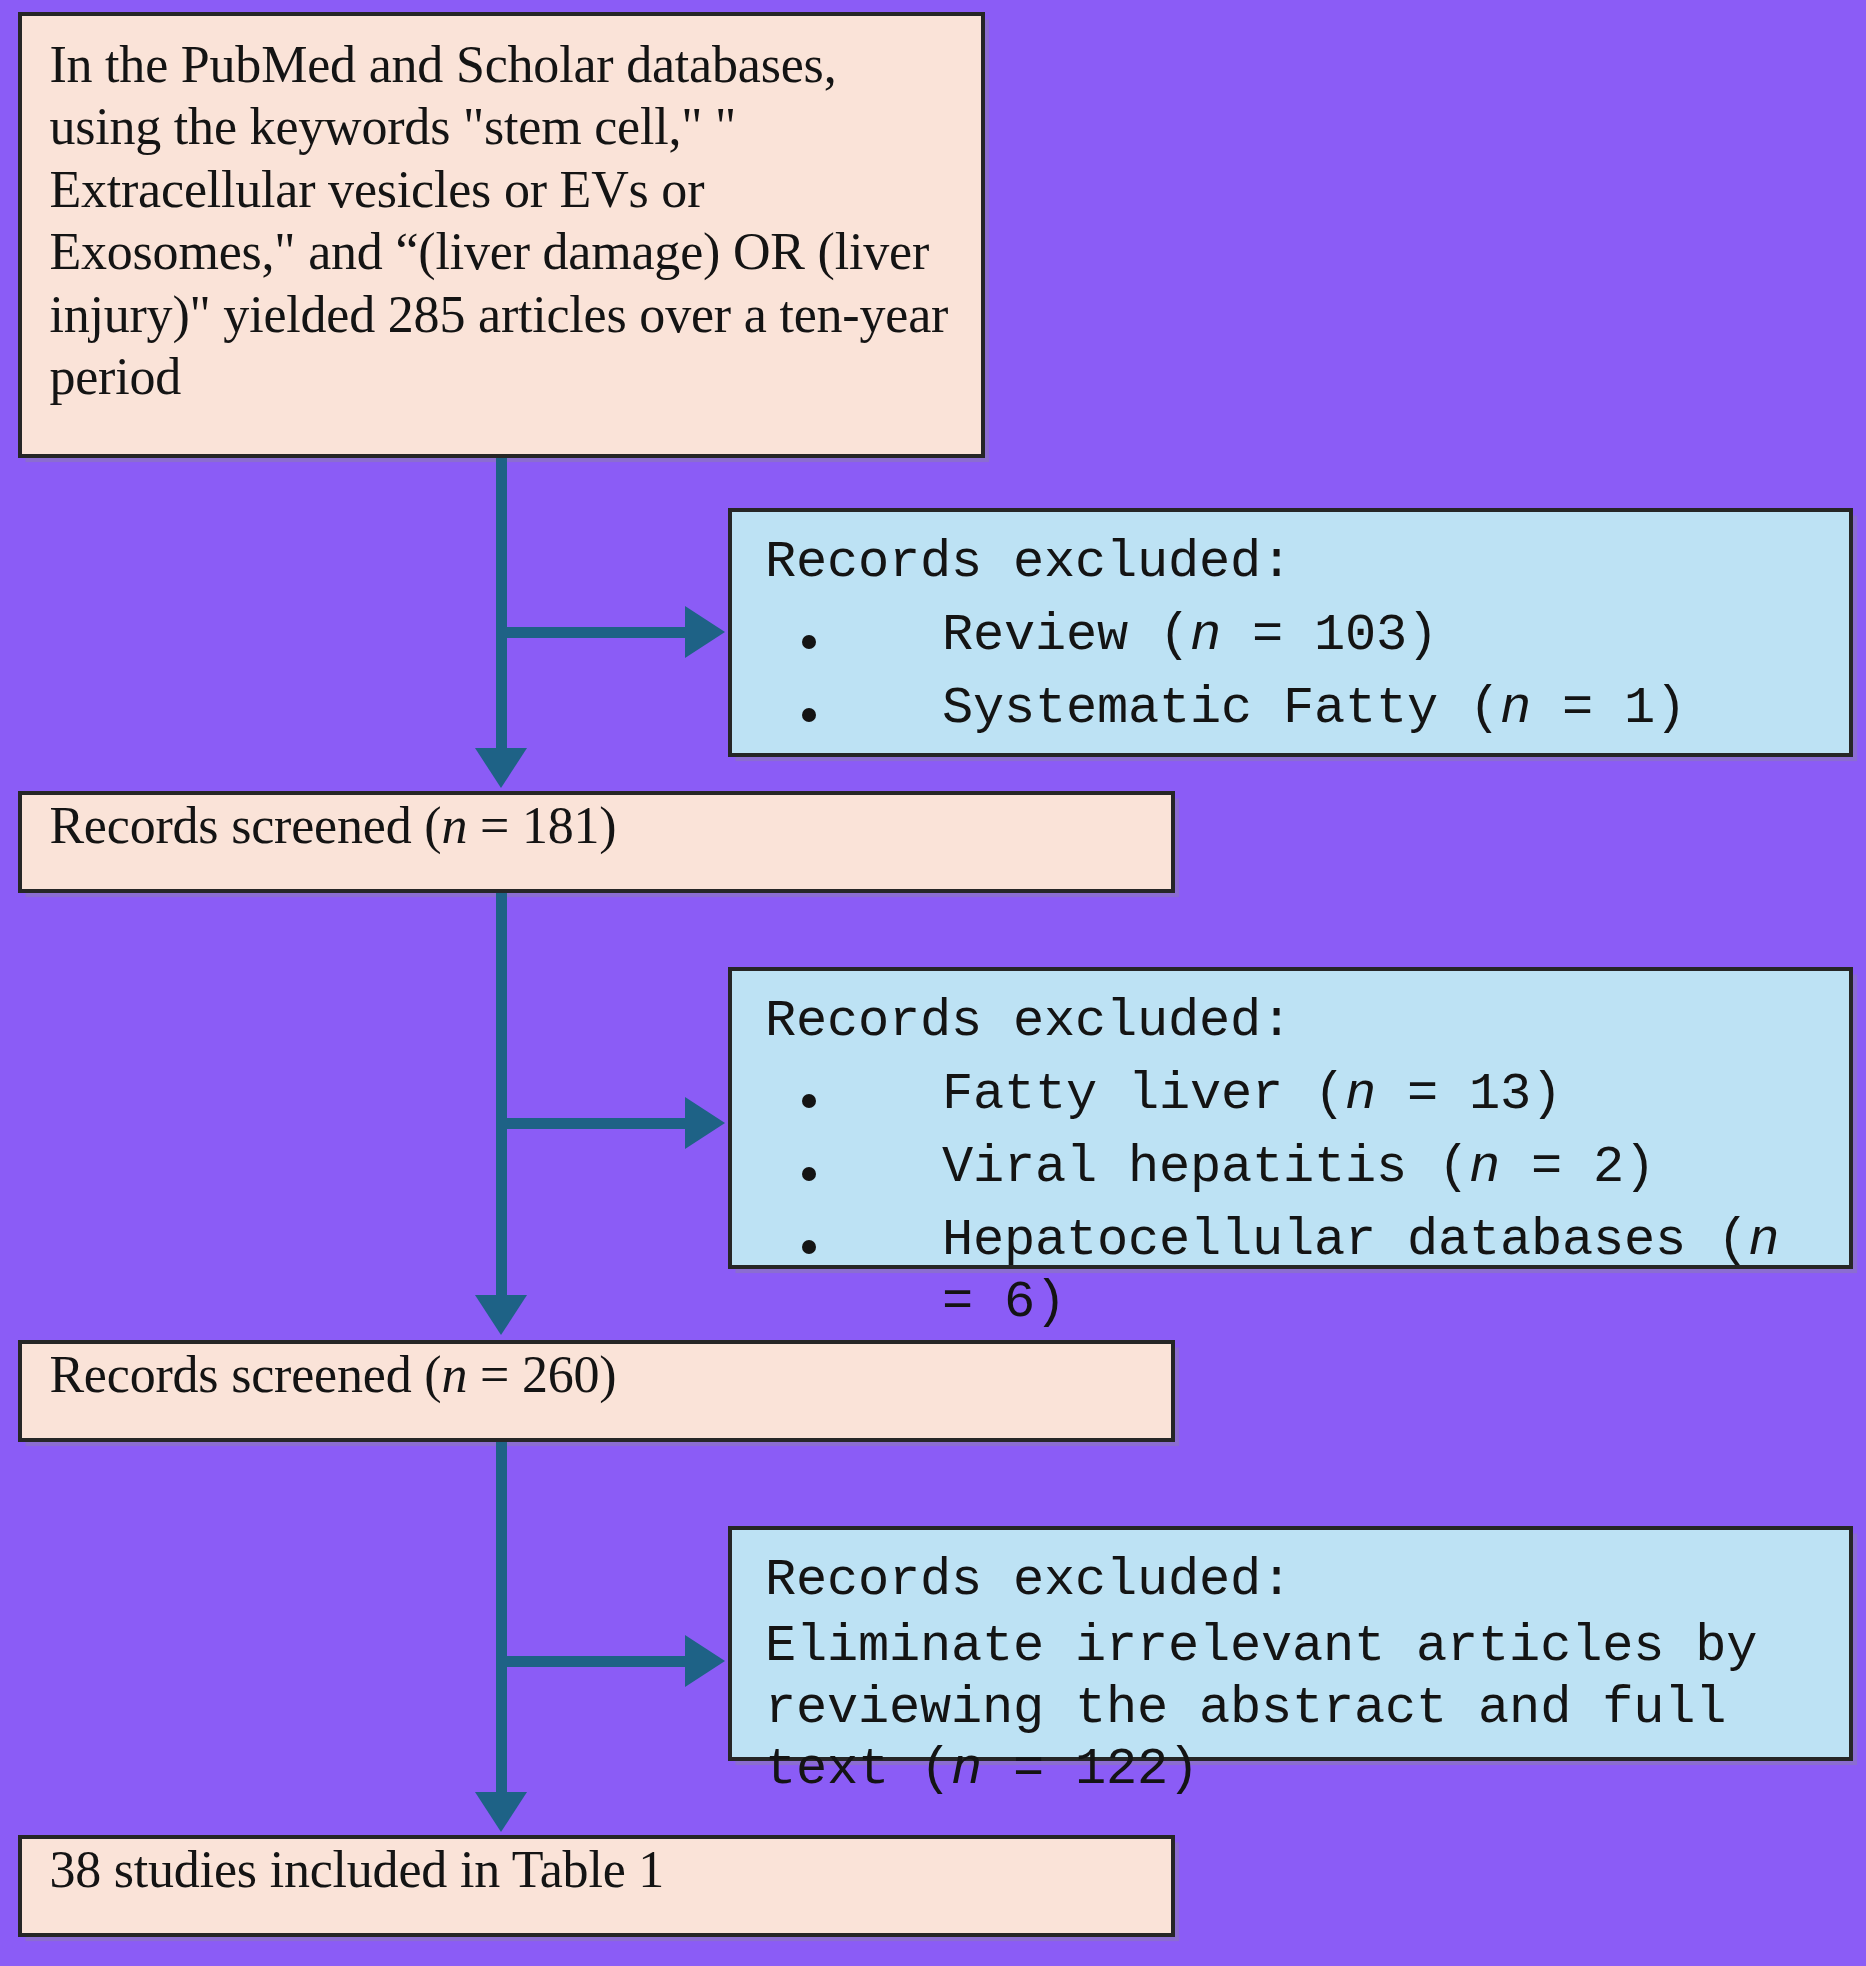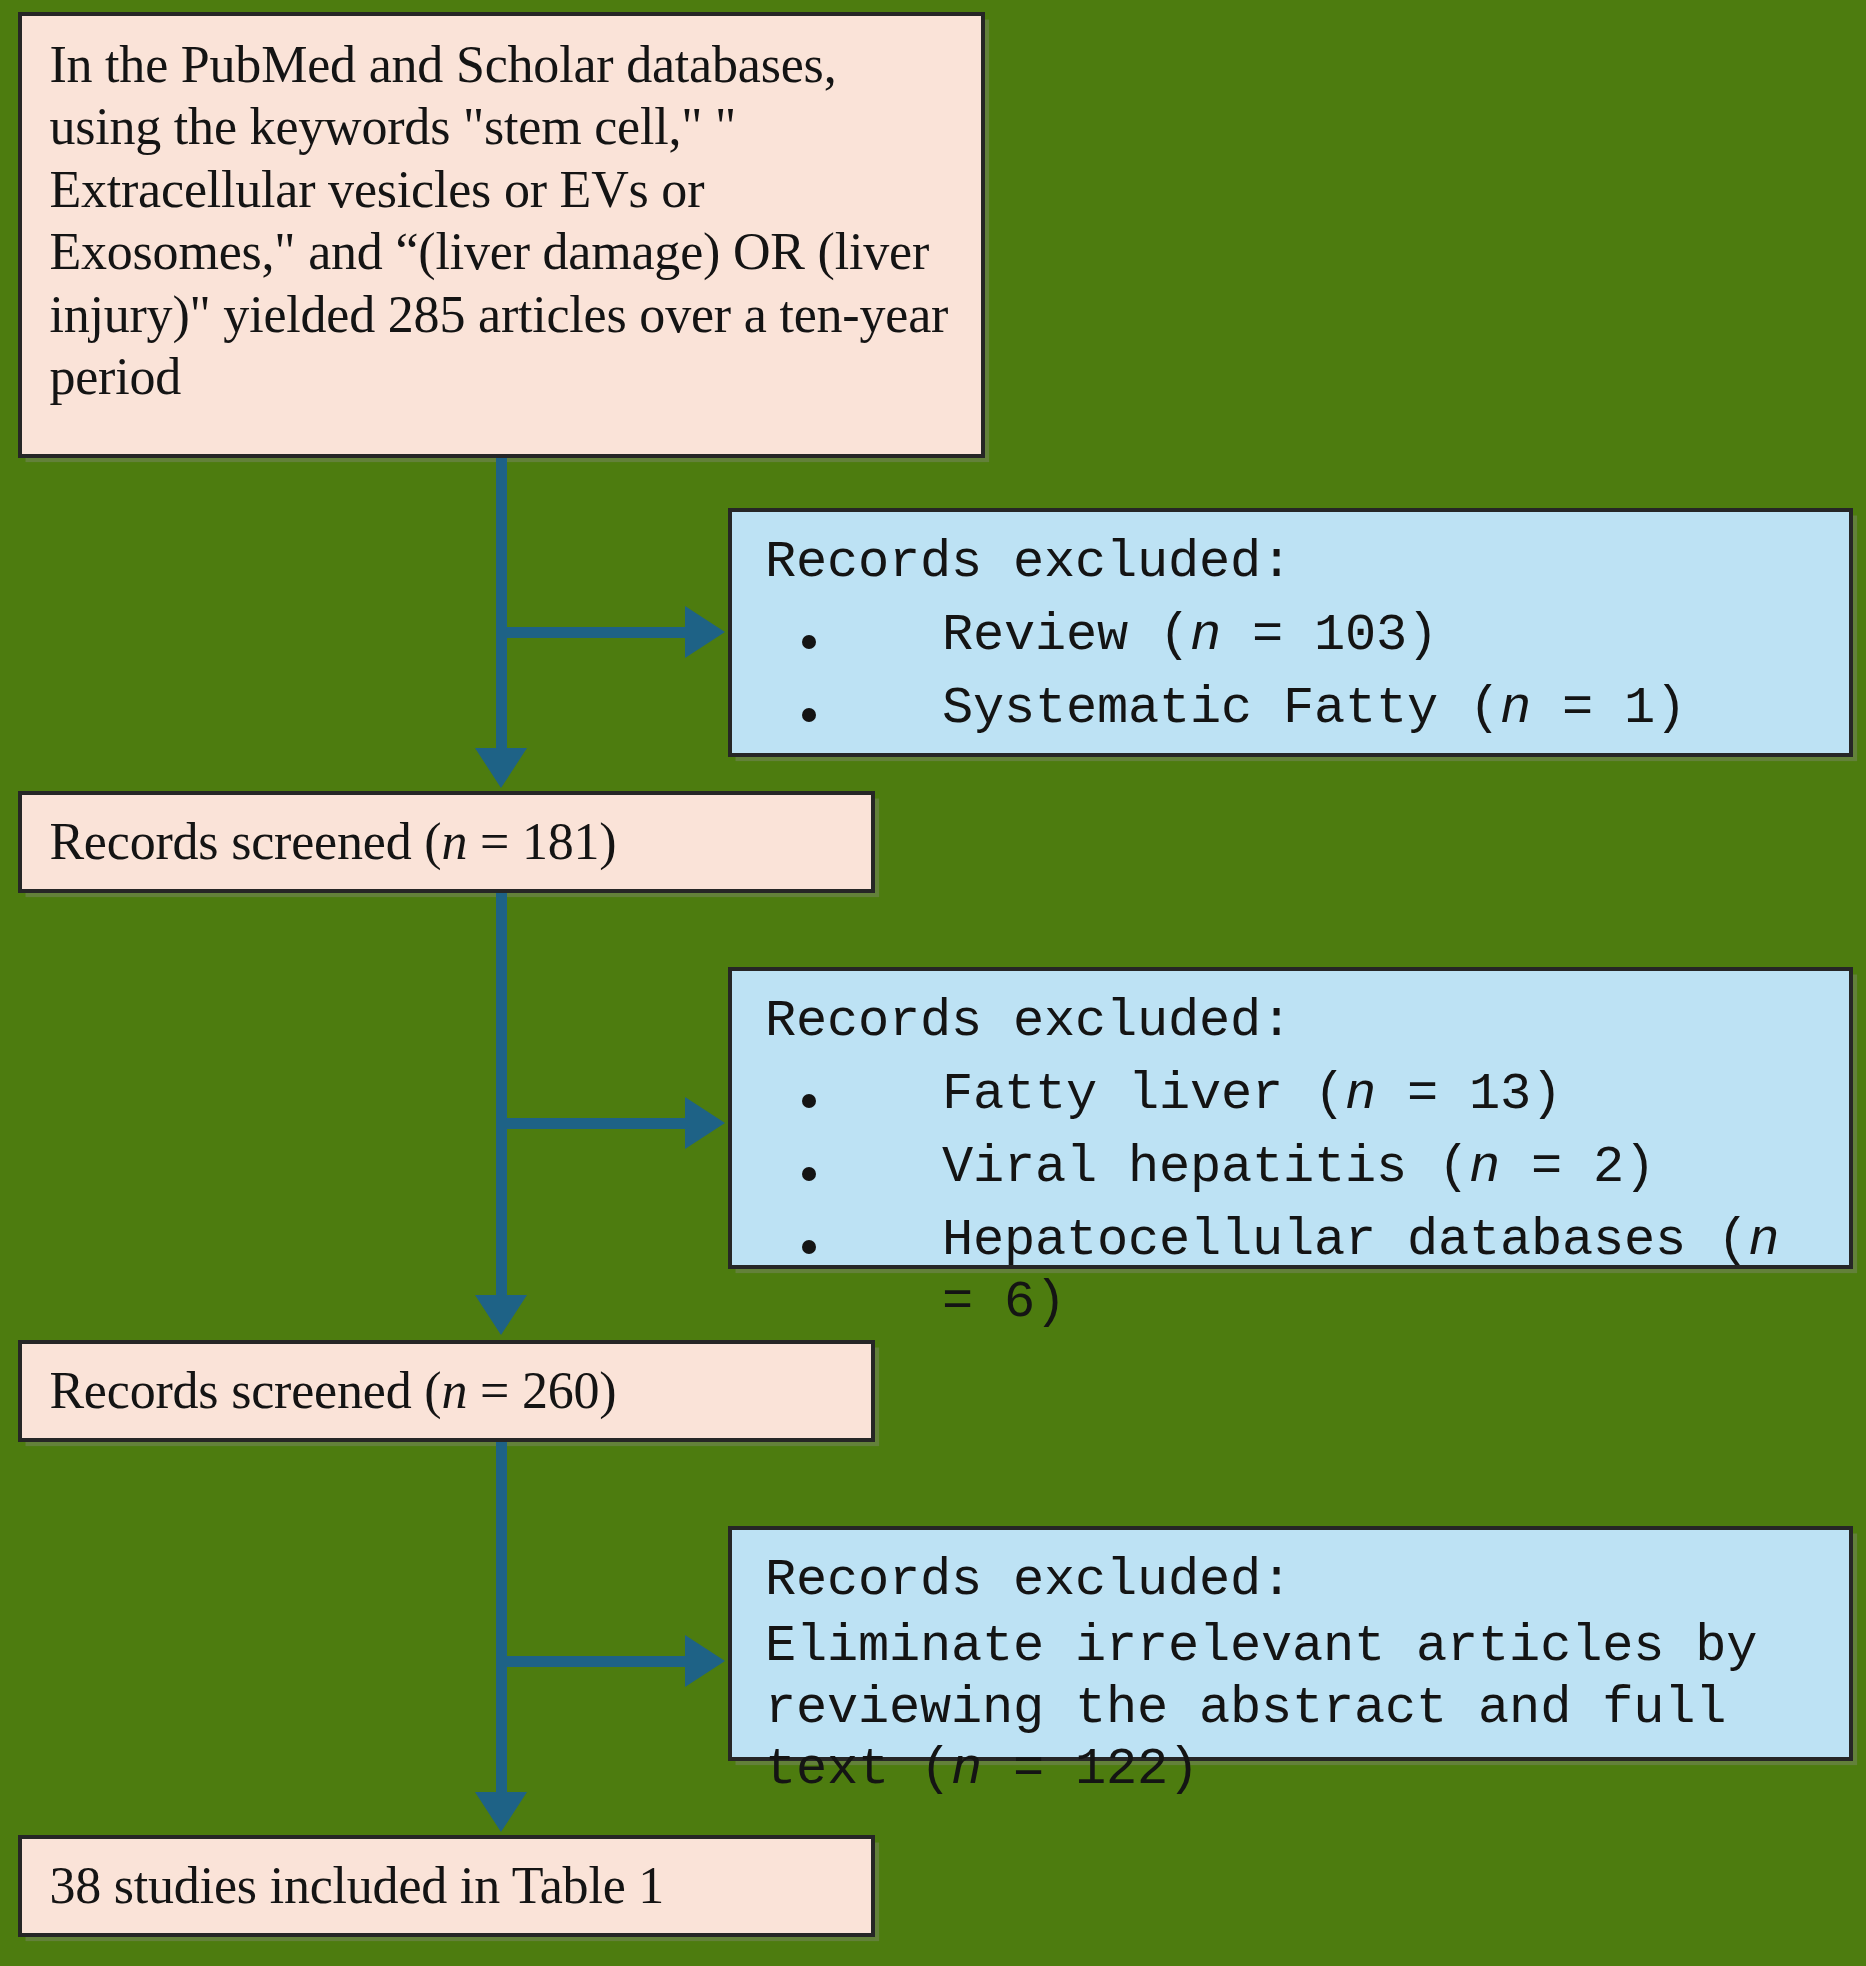--- a/index.html
+++ b/index.html
@@ -7,21 +7,21 @@
     padding: 0;
     background: #ffffff;
   }
   body {
     font-family: "Liberation Serif", "DejaVu Serif", serif;
   }
   #flow-root {
     position: relative;
     width: 1867px;
     height: 1966px;
-    background: #4d7c0f;
+    background: #8b5cf6;
     overflow: hidden;
   }
 
   
   .node {
     position: absolute;
     box-sizing: border-box;
     border: 4.2px solid #262626;
     box-shadow: 5.8px 5.8px 0 -1.7px rgba(140,140,140,0.35);
   }
@@ -39,23 +39,23 @@
   .box-search {
     left: 18.4px; top: 11.7px;
     width: 967px; height: 446px;
     padding: 18.4px 22px 8.3px 27px;
   }
   .box-search .node-text { line-height: 1.20; }
 
   
   .box-line {
     left: 18.4px;
-    width: 857px;
+    width: 1157px;
     display: flex;
-    align-items: center;
+    align-items: flex-start;
     padding: 0 27px;
   }
   .box-screened1 { top: 791px;  height: 102px; }
   .box-screened2 { top: 1340px; height: 102px; }
   .box-included  { top: 1835px; height: 102px; }
 
   
   .box-excl {
     left: 728px;
     width: 1125px;

